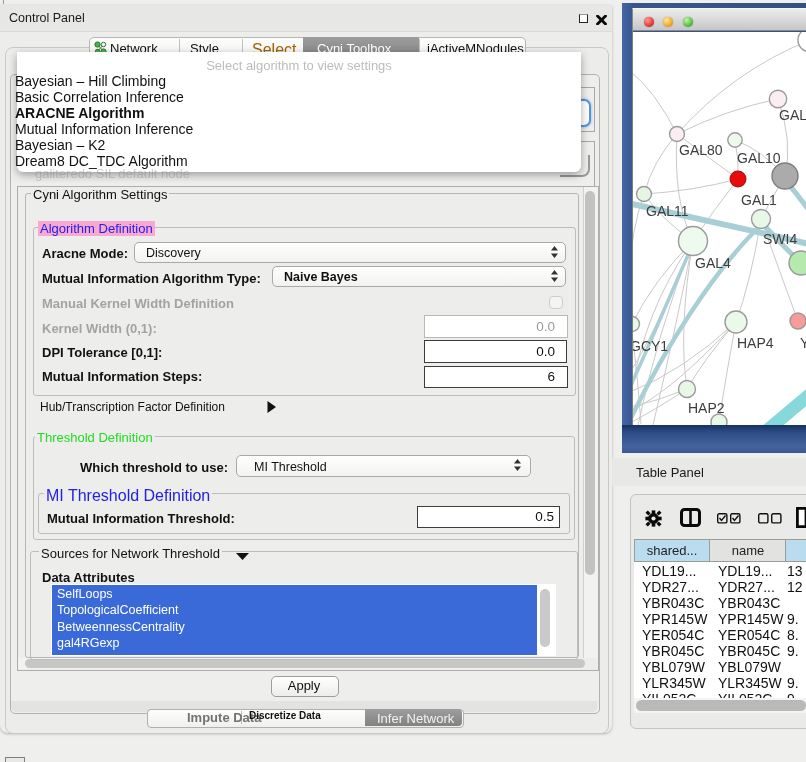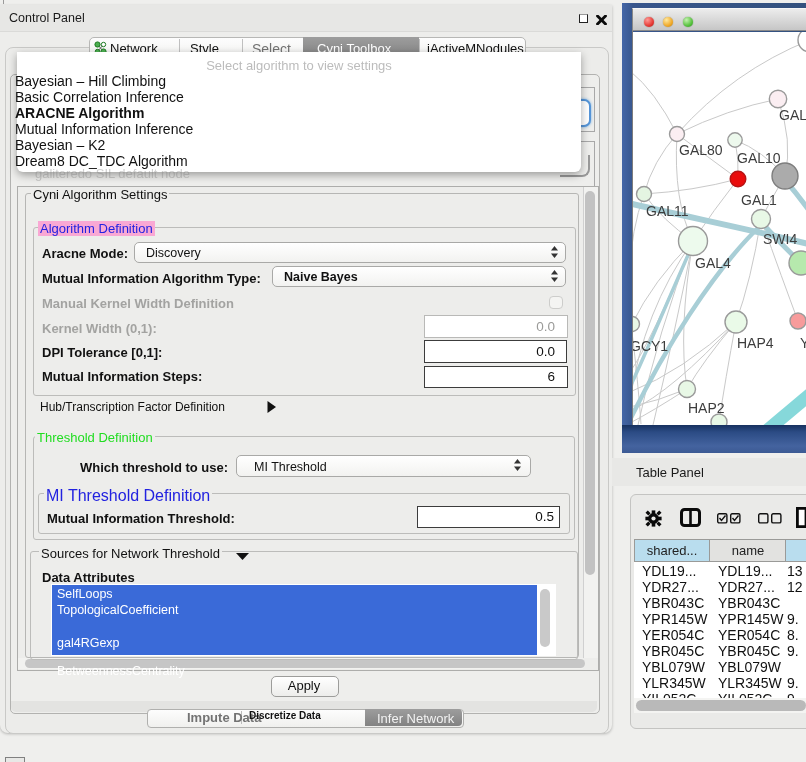--- a/index.html
+++ b/index.html
@@ -36,21 +36,21 @@
   <svg class="abs" style="left:94px;top:41px;" width="13" height="14" viewBox="0 0 13 14">
     <line x1="4" y1="4" x2="9" y2="10" stroke="#666" stroke-width="1"></line>
     <line x1="4" y1="10" x2="9" y2="4" stroke="#666" stroke-width="1"></line>
     <circle cx="3.5" cy="3.5" r="2.6" fill="#4caf50" stroke="#1d7a22" stroke-width="1"></circle>
     <circle cx="9.5" cy="3.5" r="2.2" fill="#fff" stroke="#1d7a22" stroke-width="1"></circle>
     <circle cx="3.5" cy="10.5" r="2.2" fill="#4caf50" stroke="#1d7a22" stroke-width="1"></circle>
     <circle cx="9.5" cy="10.5" r="2.6" fill="#4caf50" stroke="#1d7a22" stroke-width="1"></circle>
   </svg>
   <div class="abs" style="left:110px;top:41px;font-size:13px;color:#111;">Network</div>
   <div class="abs" style="left:190px;top:41px;font-size:13px;color:#111;">Style</div>
-  <div class="abs" style="left:252px;top:41px;font-size:14px;color:#737373;">Select</div>
+  <div class="abs" style="left:252px;top:41px;font-size:16px;color:#a16207;">Select</div>
   <div class="abs" style="left:317px;top:41px;font-size:13px;color:#fff;">Cyni Toolbox</div>
   <div class="abs" style="left:427px;top:41px;font-size:13px;color:#111;">jActiveMNodules</div>
 
   <div class="abs" style="left:560px;top:87px;width:34px;height:43px;border:1px solid #a8a8a8;border-left:none;"></div>
   <div class="abs" style="left:560px;top:141px;width:34px;height:45px;border:1px solid #a8a8a8;border-left:none;"></div>
   <div class="abs" style="left:560px;top:99px;width:27px;height:24px;border:2.5px solid #5695d8;border-radius:7px;box-shadow:0 0 3px #74aee2;background:#fff;"></div>
   <div class="abs" style="left:560px;top:155px;width:28px;height:20px;border:2px solid #9a9a9a;border-left:none;border-top:none;border-radius:0 0 8px 0;"></div>
 
   <div class="abs" style="left:17px;top:186px;width:580px;height:483px;border:1px solid #adadab;background:#ededeb;"></div>
 
@@ -124,21 +124,21 @@
   <div class="abs" style="left:39px;top:546px;background:#ededeb;padding:0 2px;font-size:13px;color:#111;">Sources for Network Threshold</div>
   <svg class="abs" style="left:236px;top:552px;" width="13" height="9" viewBox="0 0 13 9">
       <path d="M0 1 L13 1 L6.5 8 Z" fill="#111"></path>
     </svg>
   <div class="abs bold" style="left:42px;top:570px;font-size:13px;color:#111;">Data Attributes</div>
 
   <div class="abs" style="left:51px;top:584px;width:505px;height:72px;background:#fff;"></div>
   <div class="abs" style="left:52px;top:585px;width:485px;height:70px;background:#3a6ad8;"></div>
   <div class="abs" style="left:57px;top:587px;font-size:12.5px;color:#fff;">SelfLoops</div>
   <div class="abs" style="left:57px;top:603px;font-size:12.5px;color:#fff;">TopologicalCoefficient</div>
-  <div class="abs" style="left:57px;top:620px;font-size:12.5px;color:#fff;margin-top:44px;">BetweennessCentrality</div>
+  <div class="abs" style="left:57px;top:620px;font-size:12.5px;color:#fff;">BetweennessCentrality</div>
   <div class="abs" style="left:57px;top:636px;font-size:12.5px;color:#fff;">gal4RGexp</div>
   <div class="abs" style="left:540px;top:589px;width:10px;height:58px;background:#c9c9c9;border-radius:5px;"></div>
 
   <div class="abs" style="left:271px;top:676px;width:66px;height:19px;background:linear-gradient(#ffffff,#ededeb);border:1px solid #9d9d9b;border-radius:5px;"></div>
   <div class="abs" style="left:271px;top:678px;width:66px;text-align:center;font-size:13px;color:#111;">Apply</div>
 
   <div class="abs" style="left:147px;top:709px;width:315px;height:17px;background:linear-gradient(#fdfdfd,#f0f0ee);border:1px solid #b0b0ae;border-radius:4px;"></div>
   <div class="abs" style="left:241px;top:711px;width:1px;height:13px;background:#bbb;"></div>
   <div class="abs" style="left:365px;top:709px;width:97px;height:17px;background:linear-gradient(#9d9d9d,#828282);border-radius:0 4px 4px 0;"></div>
   <div class="abs bold" style="left:155px;top:710px;font-size:13px;color:#737373;padding-left:32px;">Impute Data</div>

